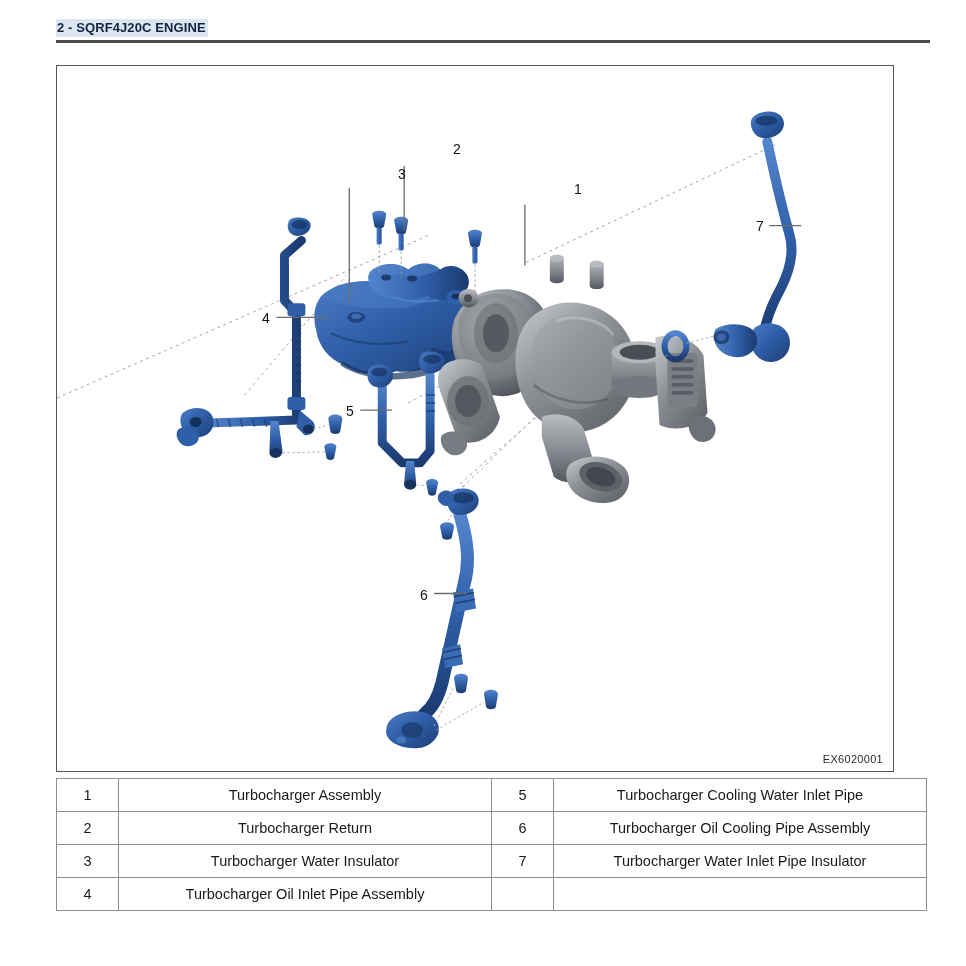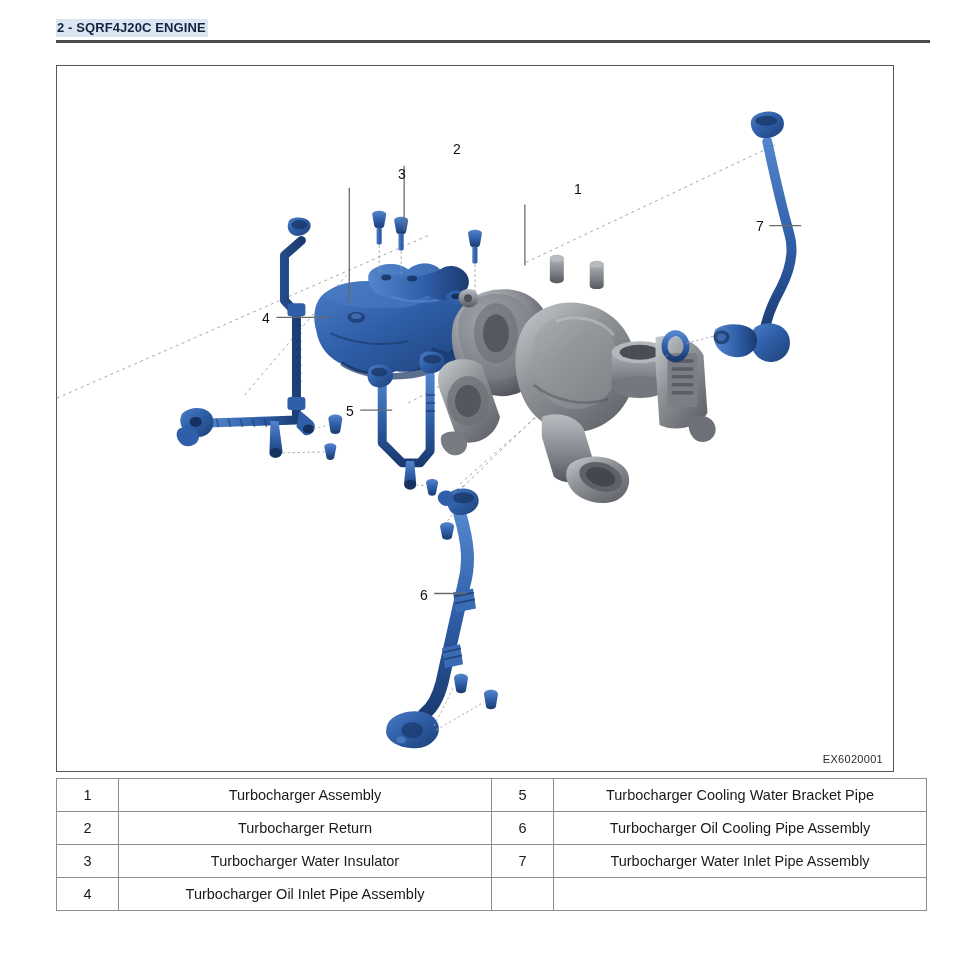--- a/index.html
+++ b/index.html
@@ -435,33 +435,33 @@
 
   <div id="figure-id">EX6020001</div>
 </div>
 
 <table id="parts-table">
   <tbody>
     <tr>
       <td class="num-cell">1</td>
       <td class="desc-cell">Turbocharger Assembly</td>
       <td class="num-cell">5</td>
-      <td class="desc-cell">Turbocharger Cooling Water Bracket Pipe</td>
+      <td class="desc-cell">Turbocharger Cooling Water Inlet Pipe</td>
     </tr>
     <tr>
       <td class="num-cell">2</td>
       <td class="desc-cell">Turbocharger Return</td>
       <td class="num-cell">6</td>
       <td class="desc-cell">Turbocharger Oil Cooling Pipe Assembly</td>
     </tr>
     <tr>
       <td class="num-cell">3</td>
       <td class="desc-cell">Turbocharger Water Insulator</td>
       <td class="num-cell">7</td>
-      <td class="desc-cell">Turbocharger Water Inlet Pipe Assembly</td>
+      <td class="desc-cell">Turbocharger Water Inlet Pipe Insulator</td>
     </tr>
     <tr>
       <td class="num-cell">4</td>
       <td class="desc-cell">Turbocharger Oil Inlet Pipe Assembly</td>
       <td class="num-cell"></td>
       <td class="desc-cell"></td>
     </tr>
   </tbody>
 </table>
 

